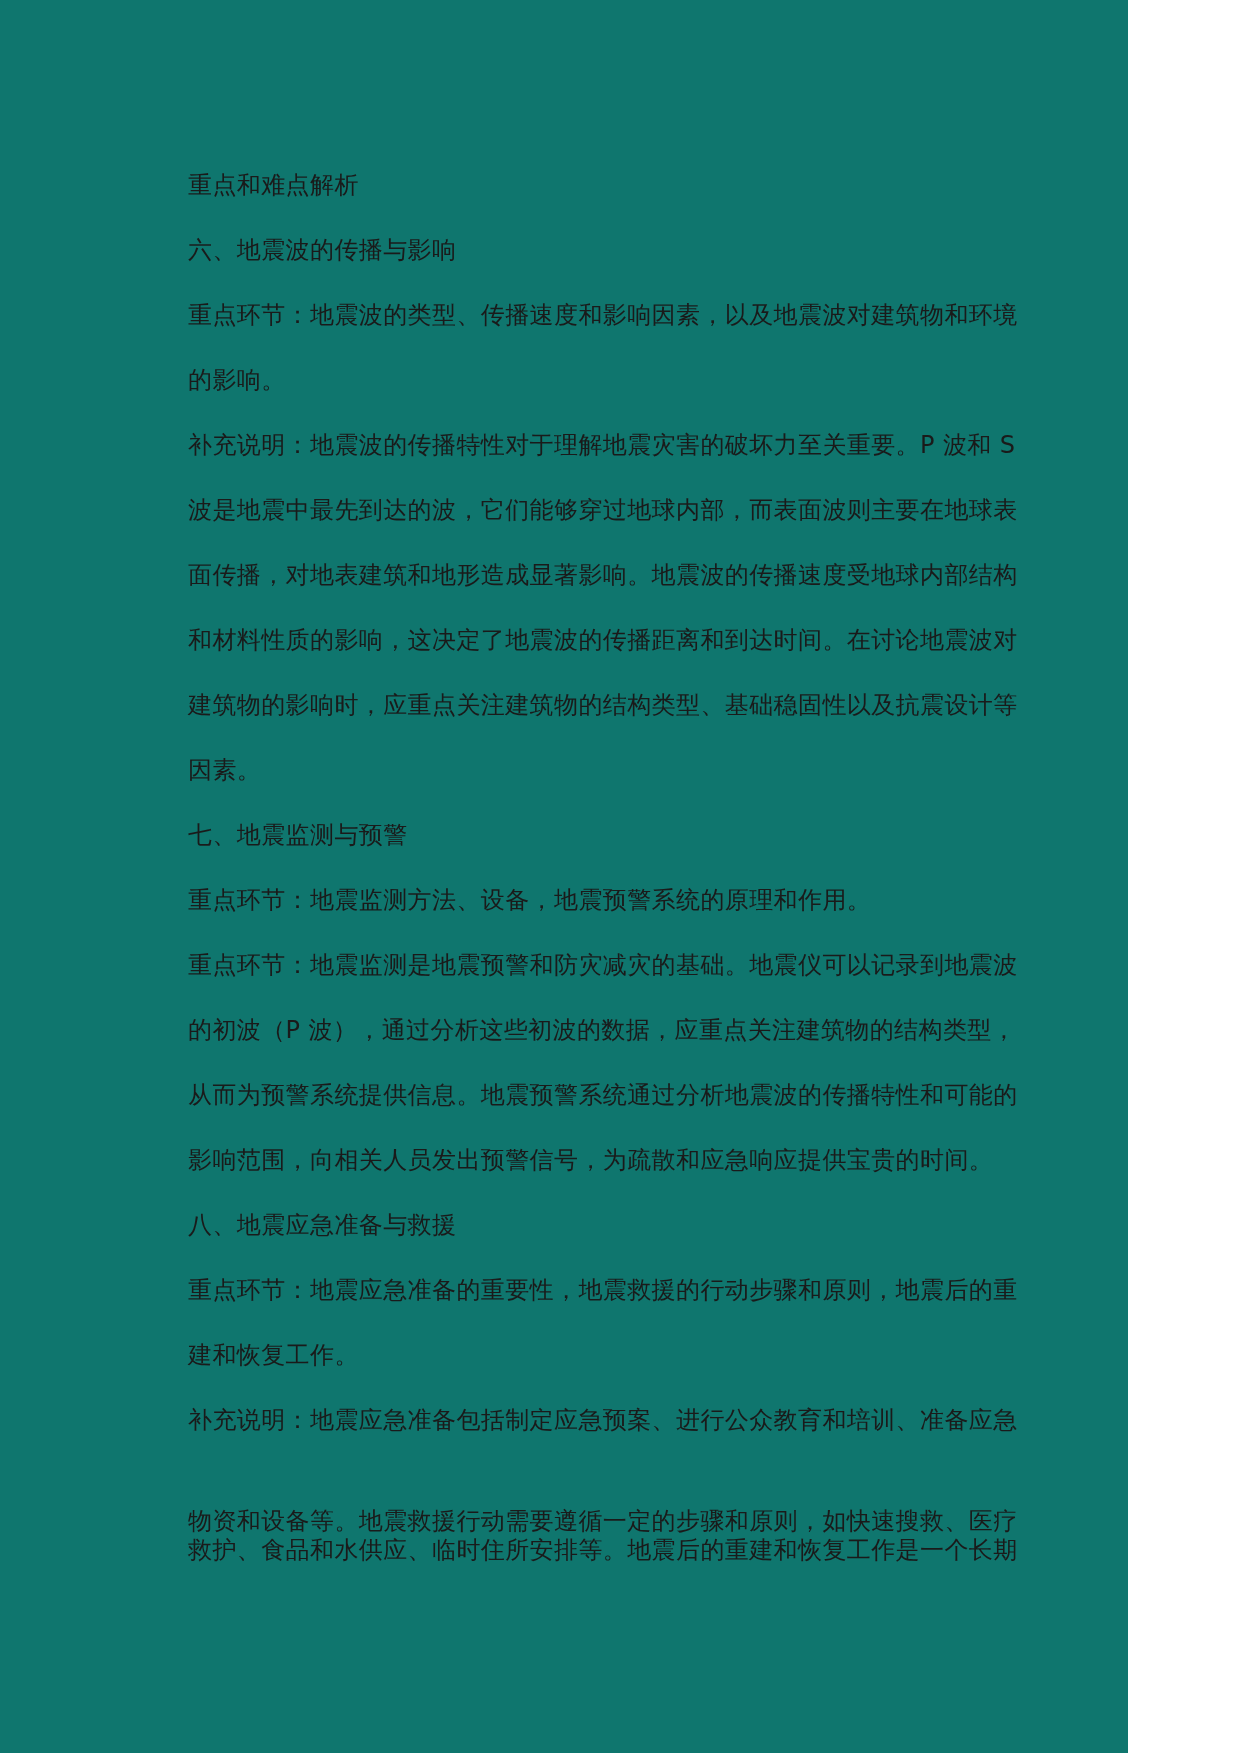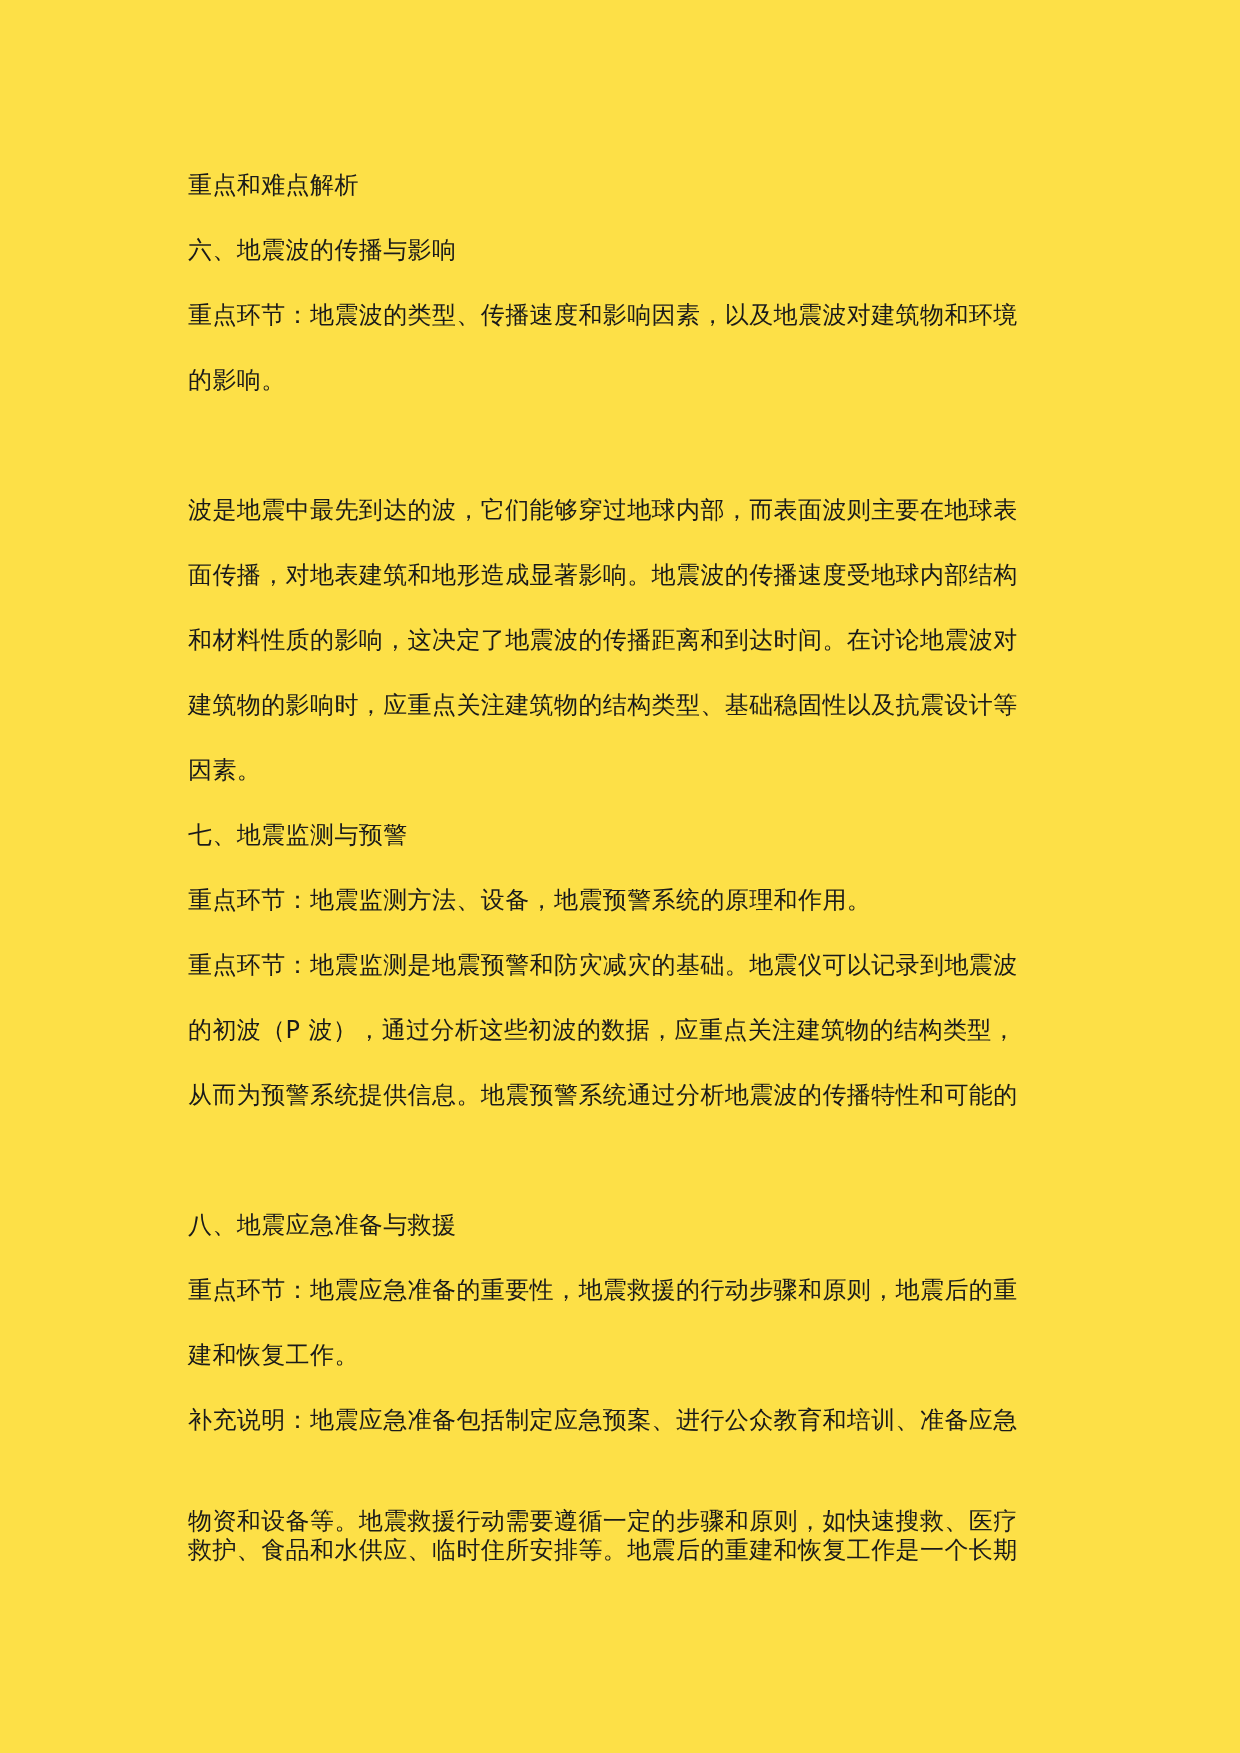--- a/index.html
+++ b/index.html
@@ -1,17 +1,17 @@
 <!DOCTYPE html>
 <html><head>
   <meta charset="utf-8">
   <style>
     html, body { margin: 0; padding: 0; background: #ffffff; }
     body { width: 1240px; height: 1753px; position: relative; overflow: hidden; }
-    .page { position: absolute; left: 0; top: 0; width: 1240px; height: 1753px; background: #fde047; }
+    .page { position: absolute; left: 0; top: 0; width: 1128px; height: 1753px; background: #0f766e; }
     .line {
       position: absolute;
       left: 188px;
       width: 880px;
       height: 40px;
       line-height: 40px;
       font-family: "DejaVu Sans", sans-serif;
       font-size: 24px;
       color: #1a1a1a;
       white-space: nowrap;
@@ -20,31 +20,33 @@
   </style>
 </head>
 <body>
 
 <div class="page">
   <div class="line" style="top:165px">重点和难点解析</div>
 
   <div class="line" style="top:230px">六、地震波的传播与影响</div>
   <div class="line" style="top:295px">重点环节：地震波的类型、传播速度和影响因素，以及地震波对建筑物和环境</div>
   <div class="line" style="top:360px">的影响。</div>
+  <div class="line" style="top:425px">补充说明：地震波的传播特性对于理解地震灾害的破坏力至关重要。P 波和 S</div>
   <div class="line" style="top:490px">波是地震中最先到达的波，它们能够穿过地球内部，而表面波则主要在地球表</div>
   <div class="line" style="top:555px">面传播，对地表建筑和地形造成显著影响。地震波的传播速度受地球内部结构</div>
   <div class="line" style="top:620px">和材料性质的影响，这决定了地震波的传播距离和到达时间。在讨论地震波对</div>
   <div class="line" style="top:685px">建筑物的影响时，应重点关注建筑物的结构类型、基础稳固性以及抗震设计等</div>
   <div class="line" style="top:750px">因素。</div>
 
   <div class="line" style="top:880px">重点环节：地震监测方法、设备，地震预警系统的原理和作用。</div>
   <div class="line" style="top:815px">七、地震监测与预警</div>
   <div class="line" style="top:945px">重点环节：地震监测是地震预警和防灾减灾的基础。地震仪可以记录到地震波</div>
   <div class="line" style="top:1010px">的初波（P 波），通过分析这些初波的数据，应重点关注建筑物的结构类型，</div>
   <div class="line" style="top:1075px">从而为预警系统提供信息。地震预警系统通过分析地震波的传播特性和可能的</div>
+  <div class="line" style="top:1140px">影响范围，向相关人员发出预警信号，为疏散和应急响应提供宝贵的时间。</div>
 
   <div class="line" style="top:1205px">八、地震应急准备与救援</div>
   <div class="line" style="top:1270px">重点环节：地震应急准备的重要性，地震救援的行动步骤和原则，地震后的重</div>
   <div class="line" style="top:1335px">建和恢复工作。</div>
   <div class="line" style="top:1400px">补充说明：地震应急准备包括制定应急预案、进行公众教育和培训、准备应急</div>
   <div class="line" style="top:1501px">物资和设备等。地震救援行动需要遵循一定的步骤和原则，如快速搜救、医疗</div>
   <div class="line" style="top:1530px">救护、食品和水供应、临时住所安排等。地震后的重建和恢复工作是一个长期</div>
 </div>
 
 </body></html>

